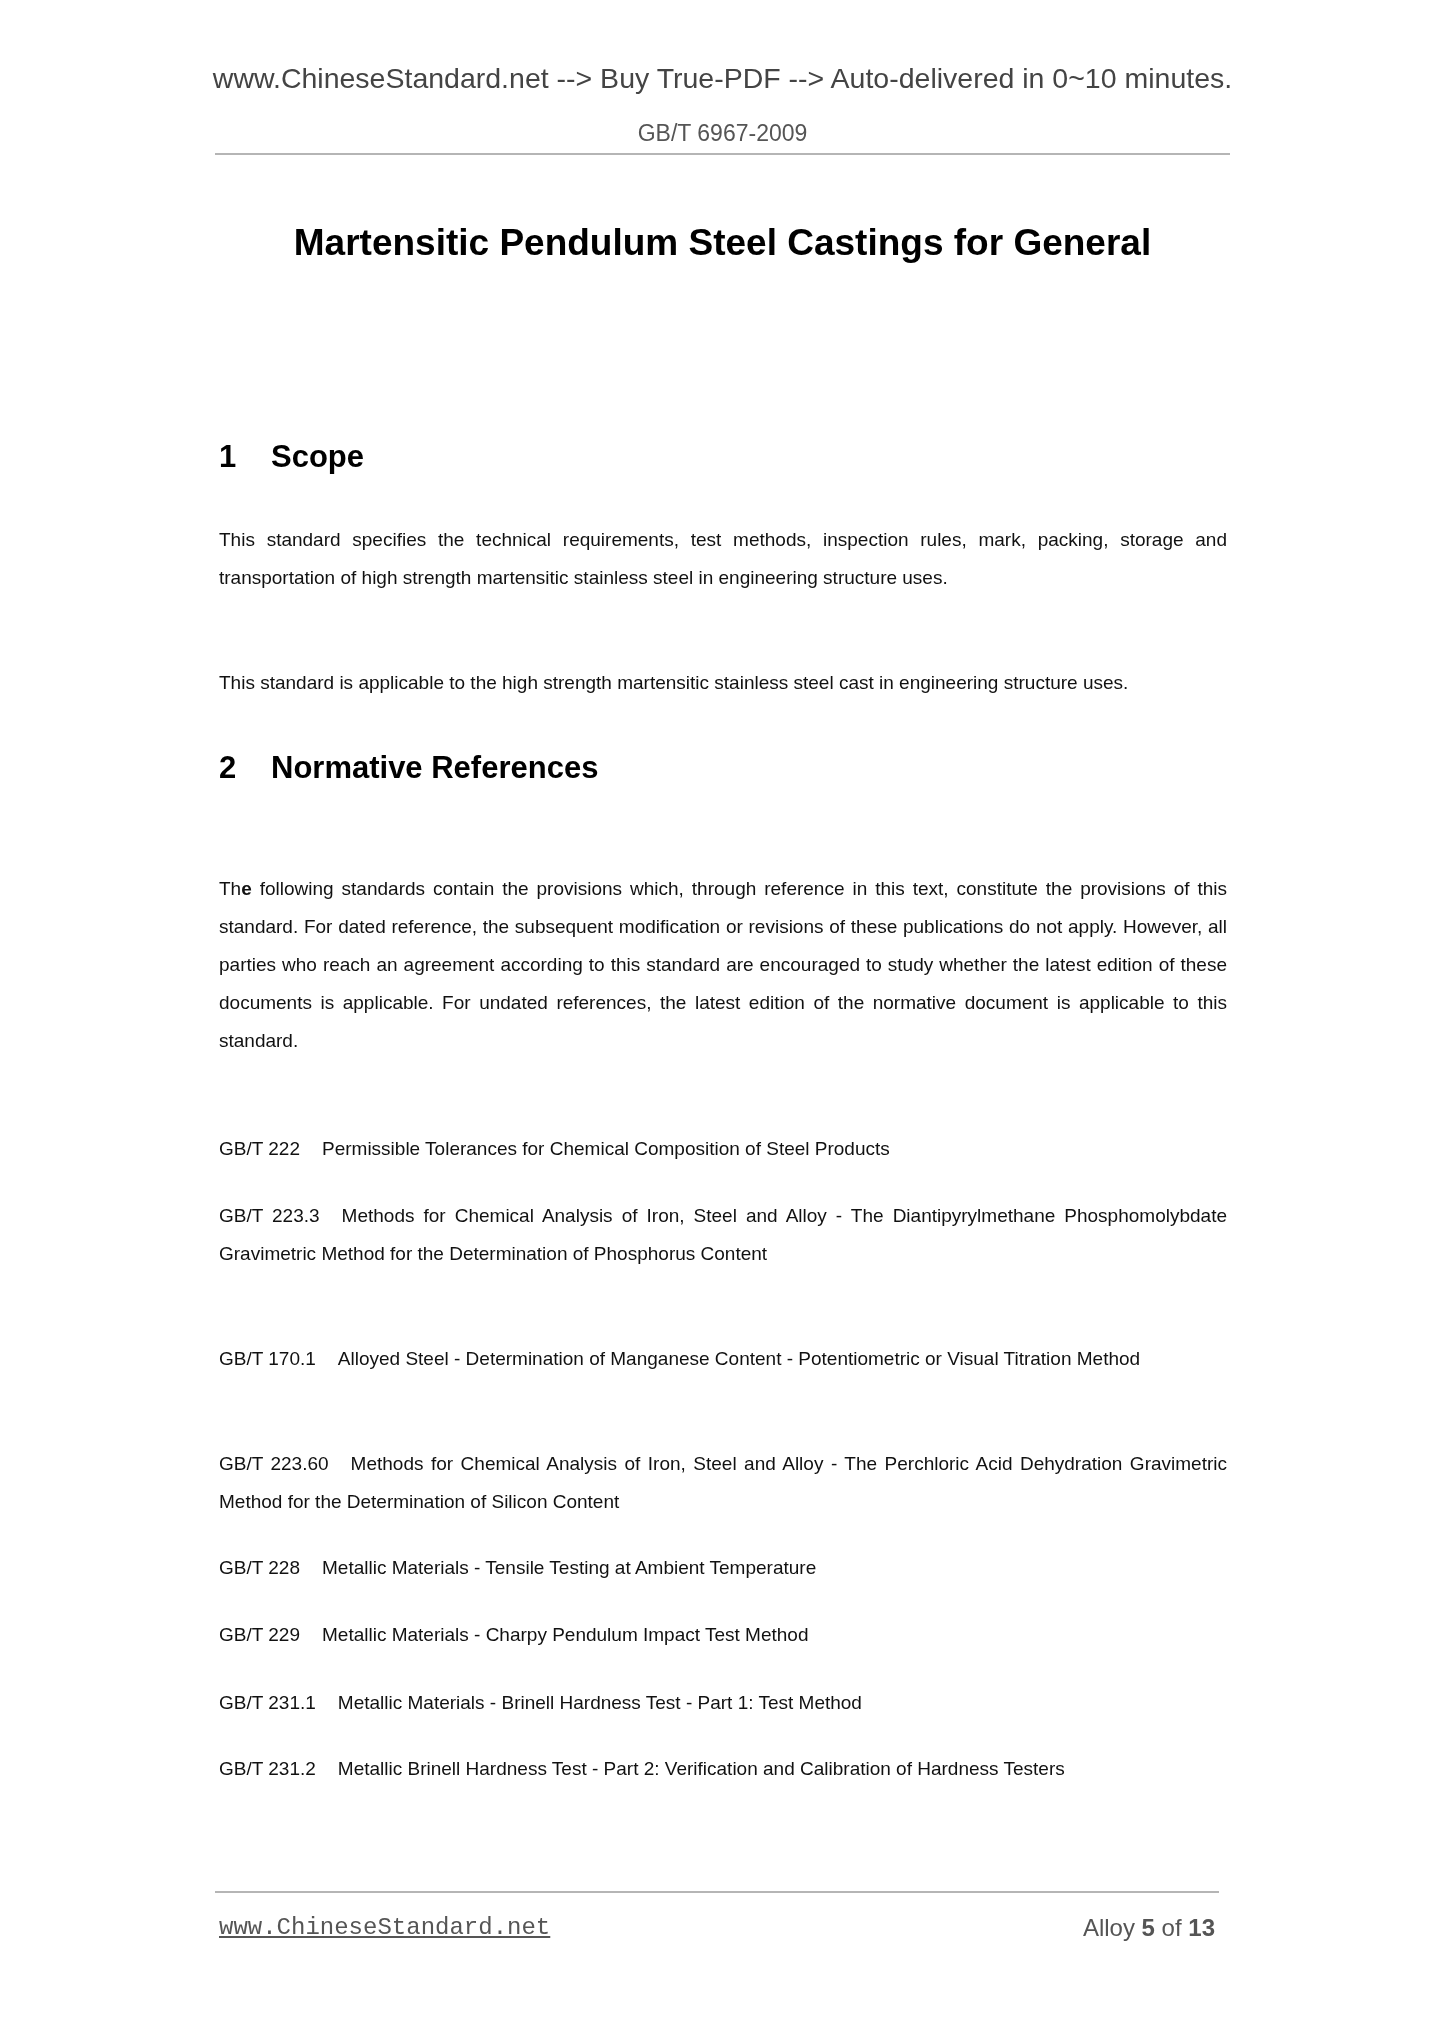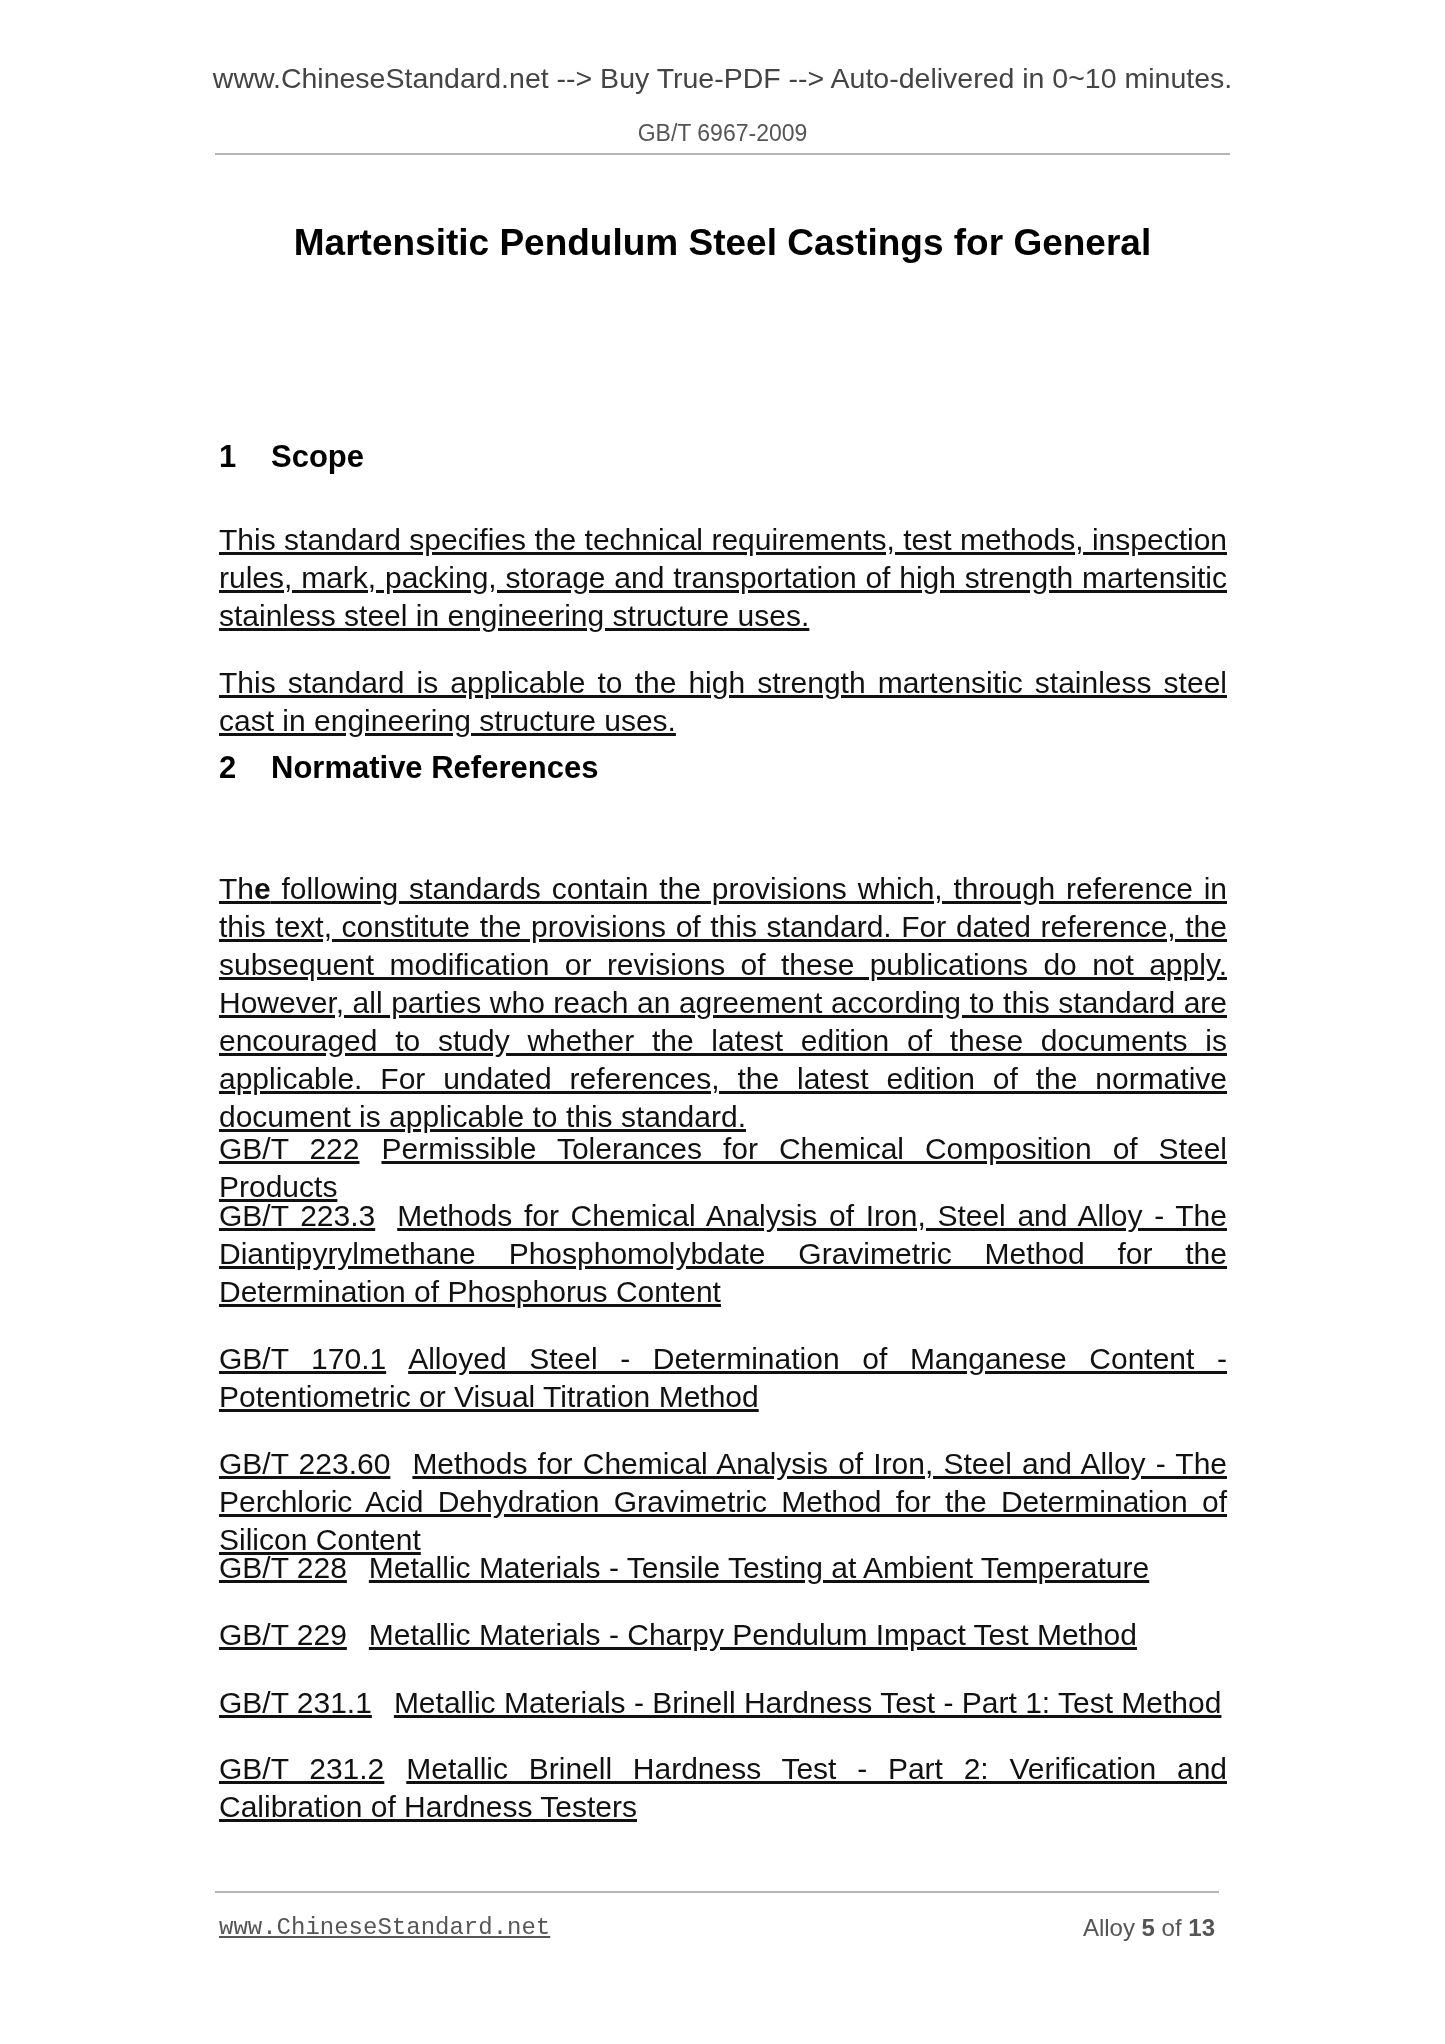--- a/index.html
+++ b/index.html
@@ -5,21 +5,21 @@
   html, body { margin: 0; padding: 0; background: #ffffff; }
   body { width: 1445px; height: 2044px; position: relative; overflow: hidden;
          font-family: "Liberation Sans", sans-serif; color: #111; }
   .abs { position: absolute; }
   .hdr1 { left: 0; width: 1445px; top: 58px; text-align: center; font-size: 28.5px; line-height: 40px; color: #444; white-space: nowrap; }
   .hdr2 { left: 0; width: 1445px; top: 118px; text-align: center; font-size: 23px; line-height: 30px; color: #555; }
   .rule { height: 2px; background: #b5b5b5; }
   .title { left: 0; width: 1445px; top: 205px; text-align: center; font-size: 37px; font-weight: bold; line-height: 75px; color: #000; }
   .h { font-size: 31px; font-weight: bold; line-height: 40px; color: #000; white-space: nowrap; }
   .h .num { display: inline-block; width: 52px; }
-  .para { left: 219px; width: 1008px; font-size: 30px; line-height: 38px; text-align: justify; color: #111; text-decoration: underline; }
+  .para { left: 219px; width: 1008px; font-size: 19px; line-height: 38px; text-align: justify; color: #111; }
   .ref .code { display: inline; }
   .ref .sep { display: inline-block; width: 22px; }
   .ftr-left { left: 219px; top: 1912px; font-size: 24px; line-height: 32px; color: #555; text-decoration: underline; font-family: Liberation Mono, monospace; }
   .ftr-right { left: 900px; width: 315px; top: 1912px; font-size: 24px; line-height: 32px; color: #555; text-align: right; }
   .ftr-right b { font-weight: bold; }
   .bold-e { font-weight: bold; }
 </style>
 </head>
 <body>
 

